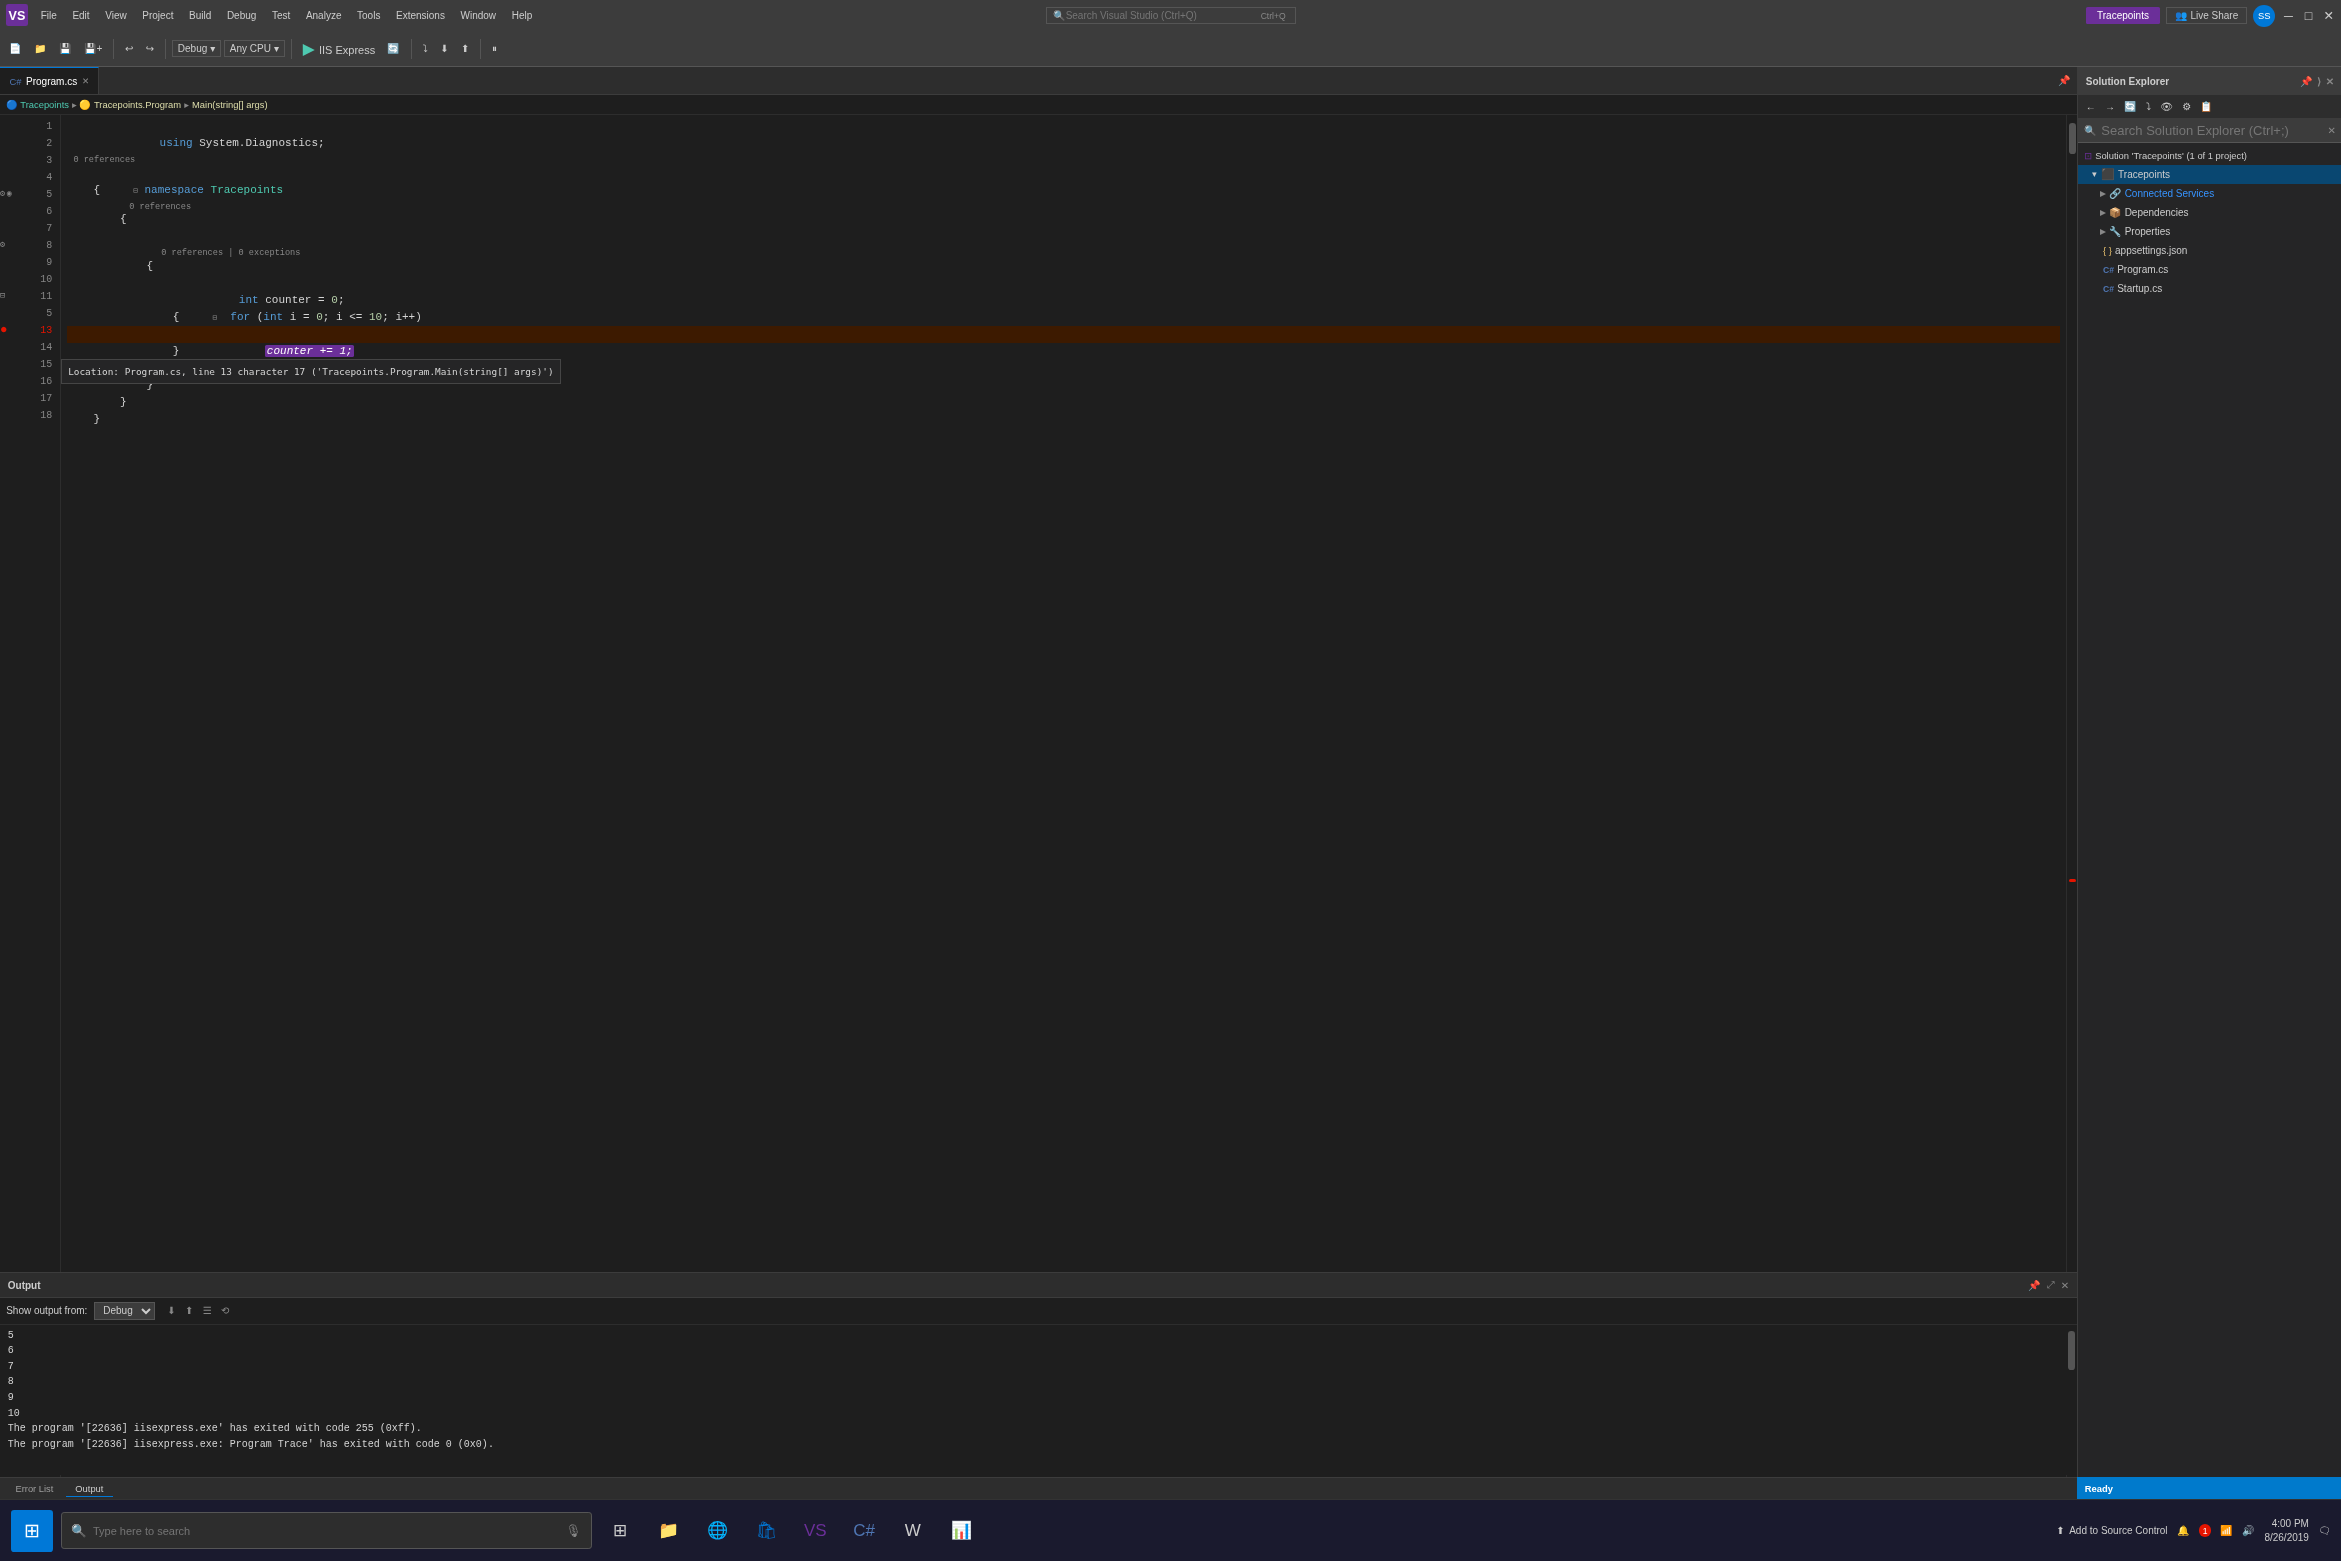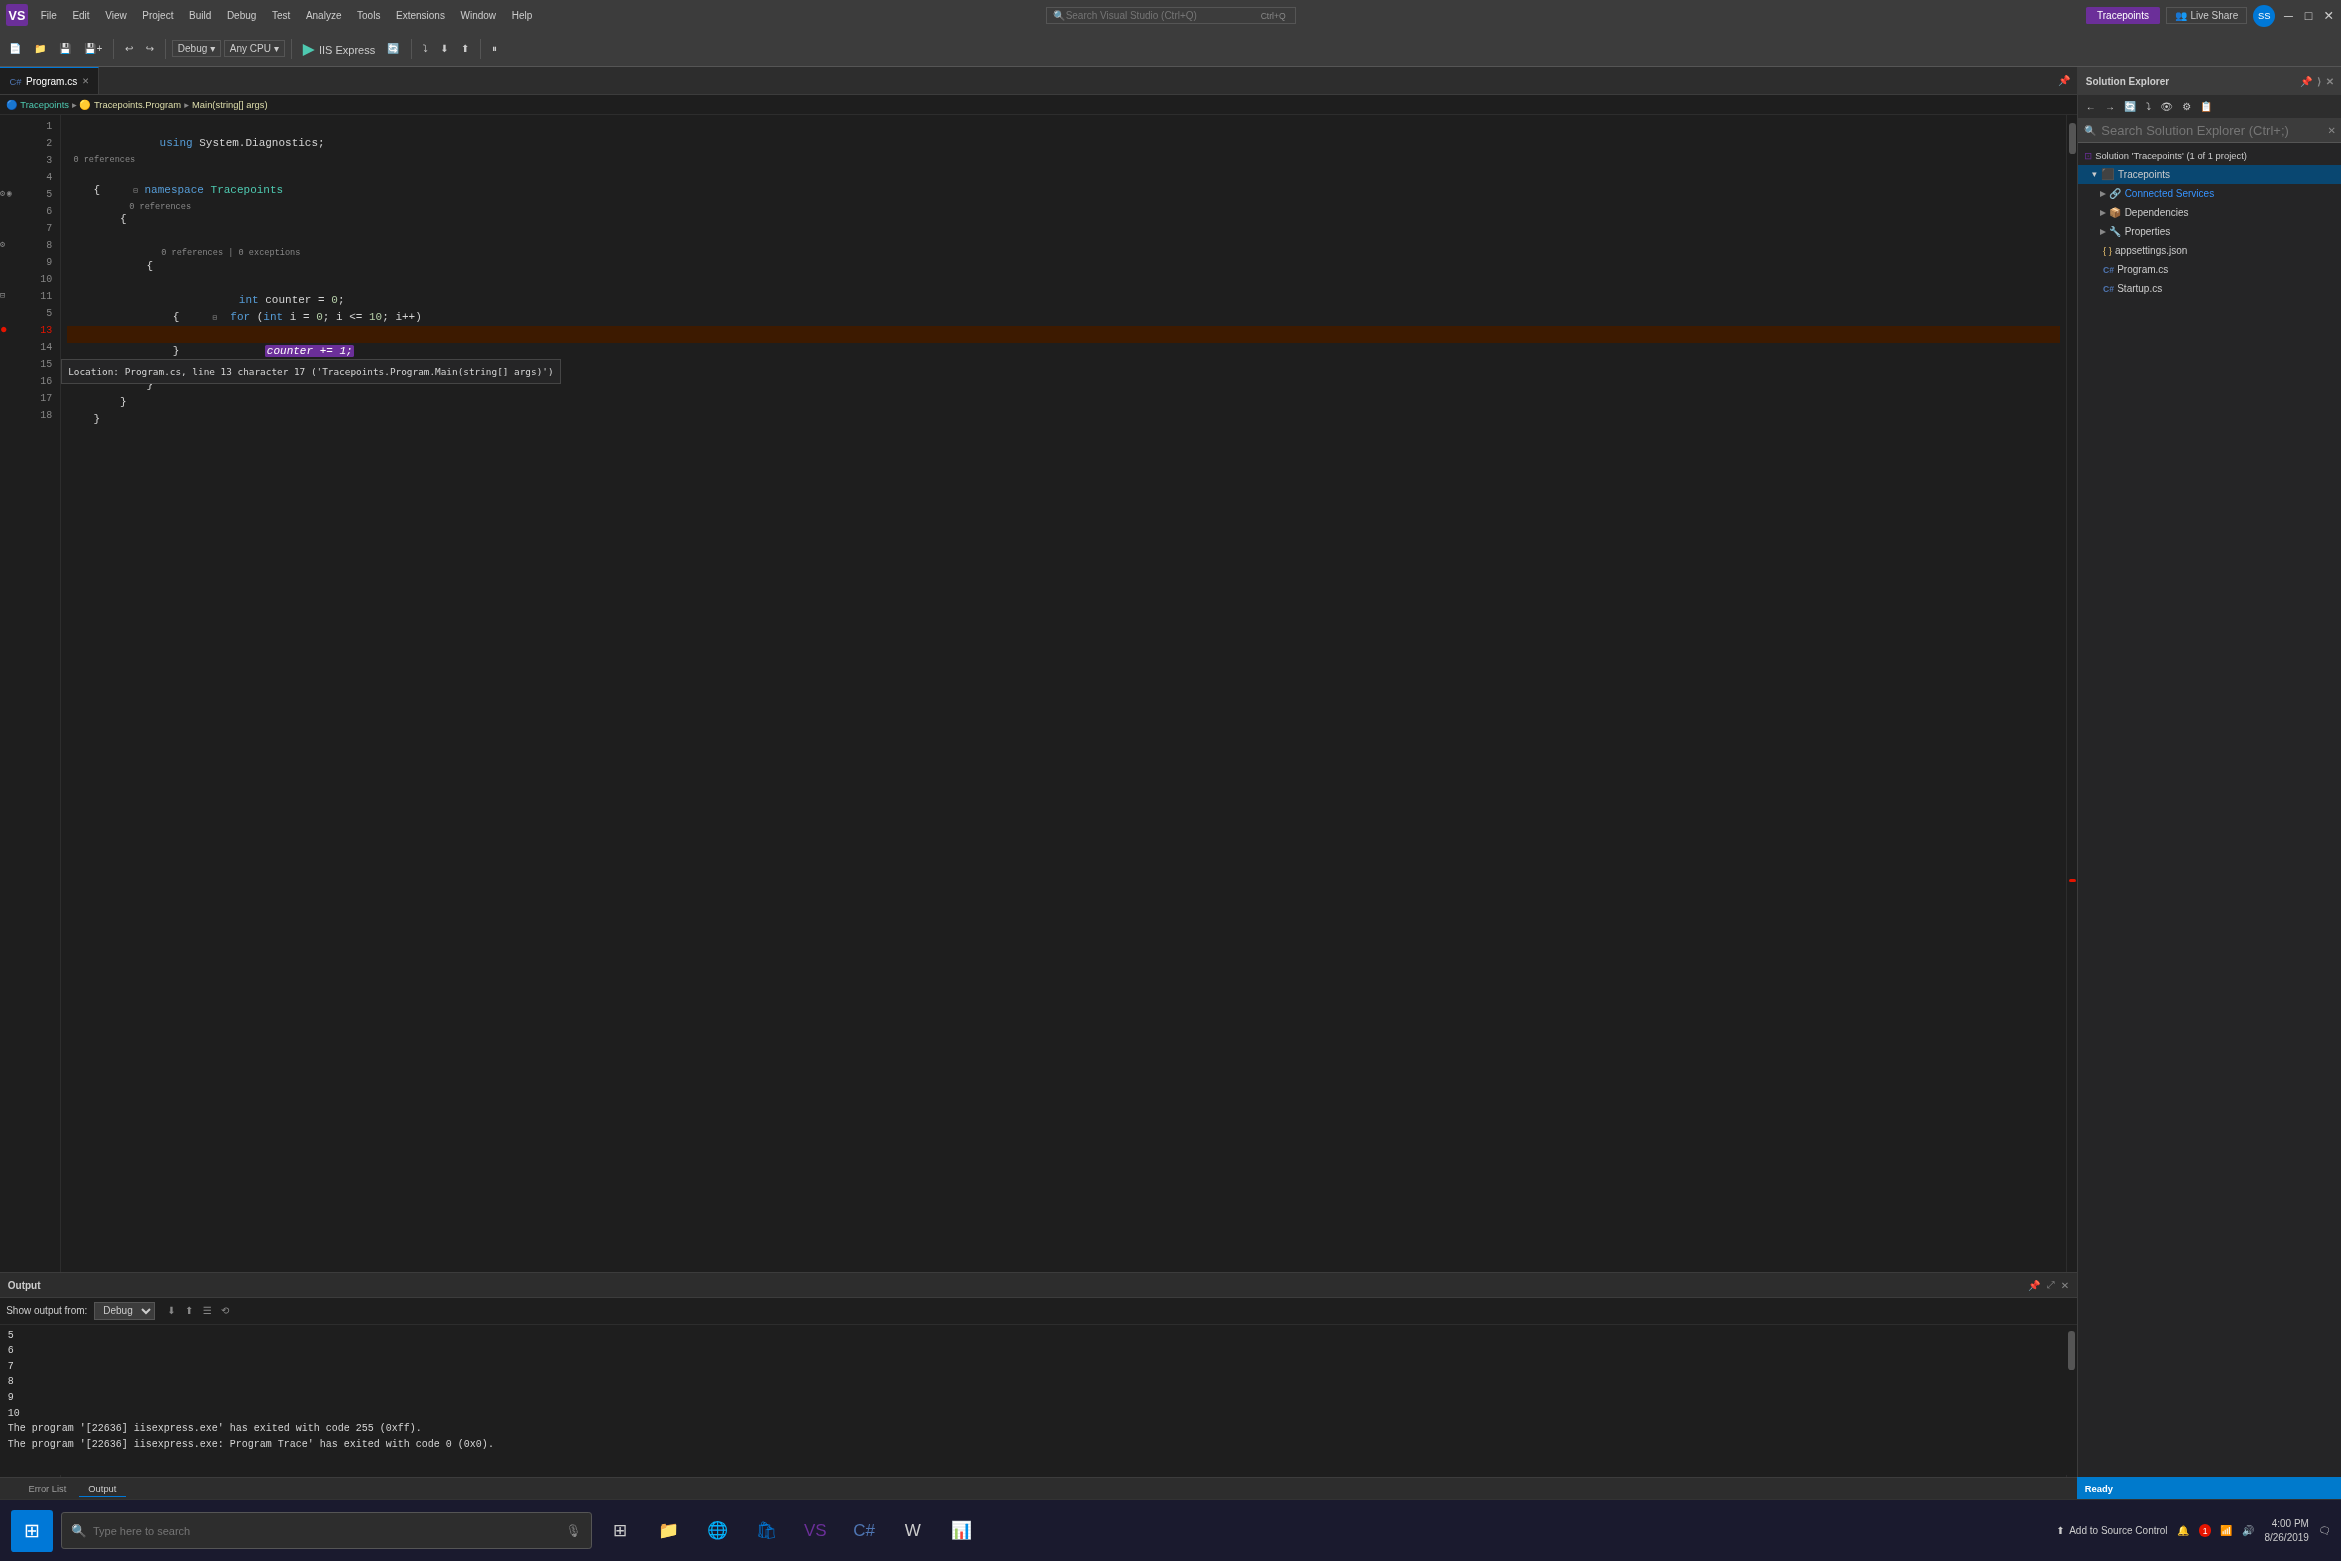--- a/index.html
+++ b/index.html
@@ -830,21 +830,21 @@
       <div>The program '[22636] iisexpress.exe' has exited with code 255 (0xff).</div>
       <div>The program '[22636] iisexpress.exe: Program Trace' has exited with code 0 (0x0).</div>
     </div>
 
     <div style="width:11px;background:#1e1e1e;position:relative;">
       <div style="width:7.8px;height:39px;background:#555;border-radius:3.1px;position:absolute;top:6.2px;left:1.6px;"></div>
     </div>
   </div>
 </div>
 
-<div id="bottom-tabs" style="position:absolute;bottom:62px;left:0;right:265px;height:22px;background:#2d2d2d;display:flex;align-items:center;padding:0 19px;gap:3.1px;border-top:0.8px solid #3c3c3c;">
+<div id="bottom-tabs" style="position:absolute;bottom:62px;left:0;right:265px;height:22px;background:#2d2d2d;display:flex;align-items:center;padding:0 6px;gap:3.1px;border-top:0.8px solid #3c3c3c;">
   <div class="bottom-tab">Error List</div>
   <div class="bottom-tab active">Output</div>
 </div>
 
 <div style="position:absolute;bottom:62px;right:0;width:265px;height:22px;background:#007acc;display:flex;align-items:center;padding:0 7.8px;font-size:9.4px;color:white;">
   <span style="font-weight:600;">Ready</span>
 </div>
 
 <div id="taskbar" style="position:absolute;bottom:0;left:0;right:0;height:62px;background:#1a1a2e;display:flex;align-items:center;padding:0 11px;gap:7.8px;border-top:0.8px solid #333;">
 

